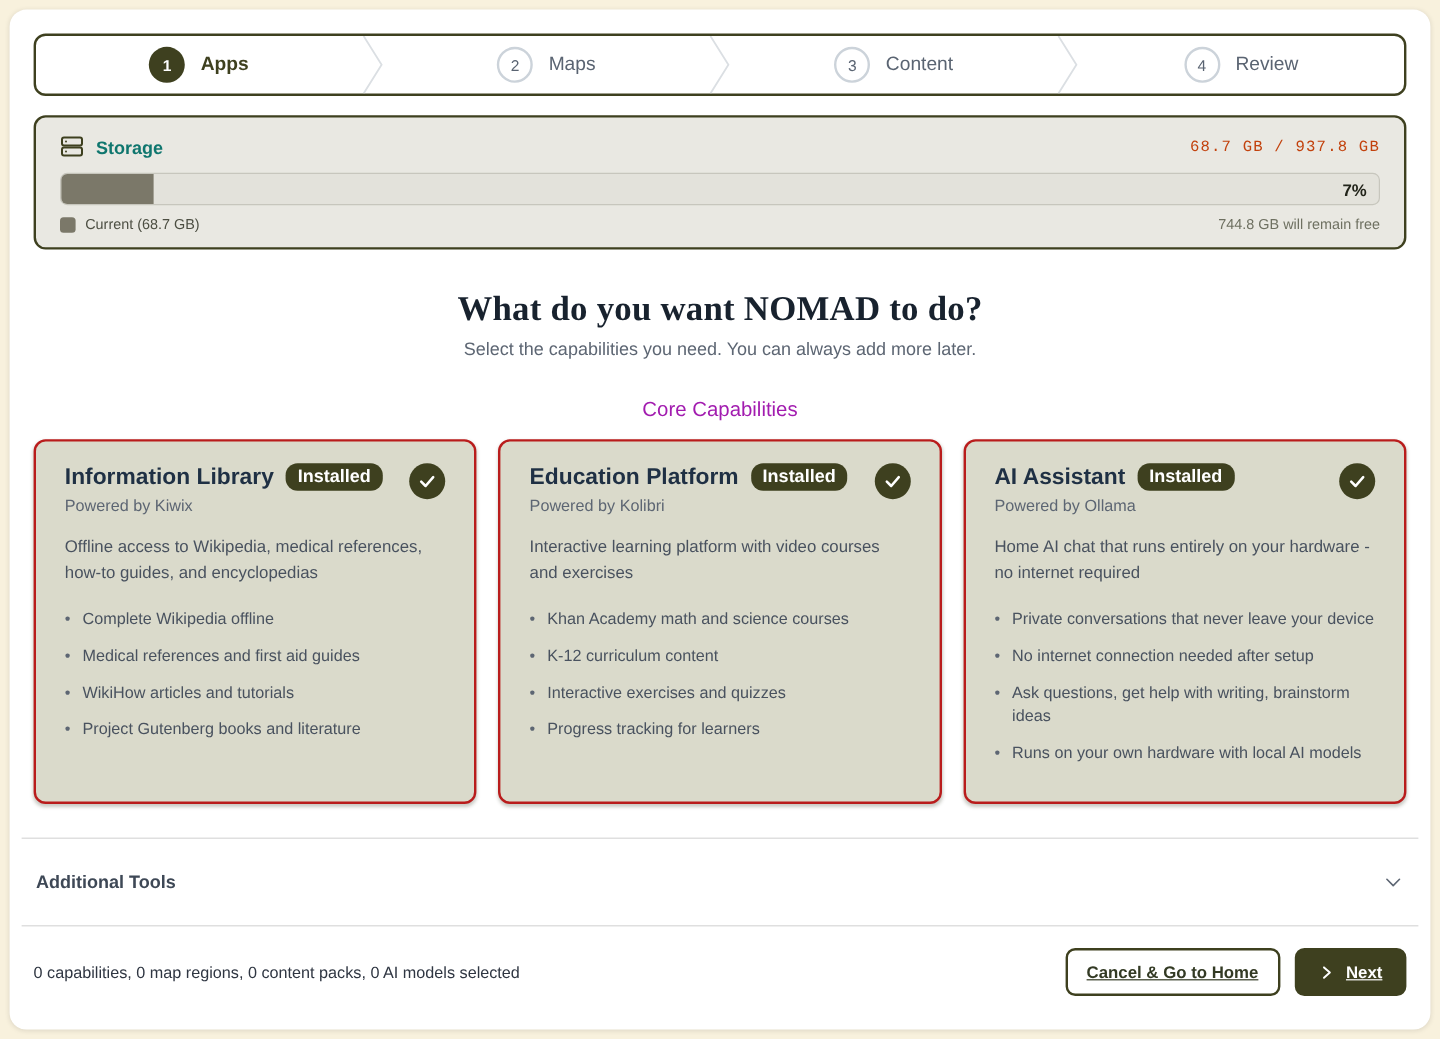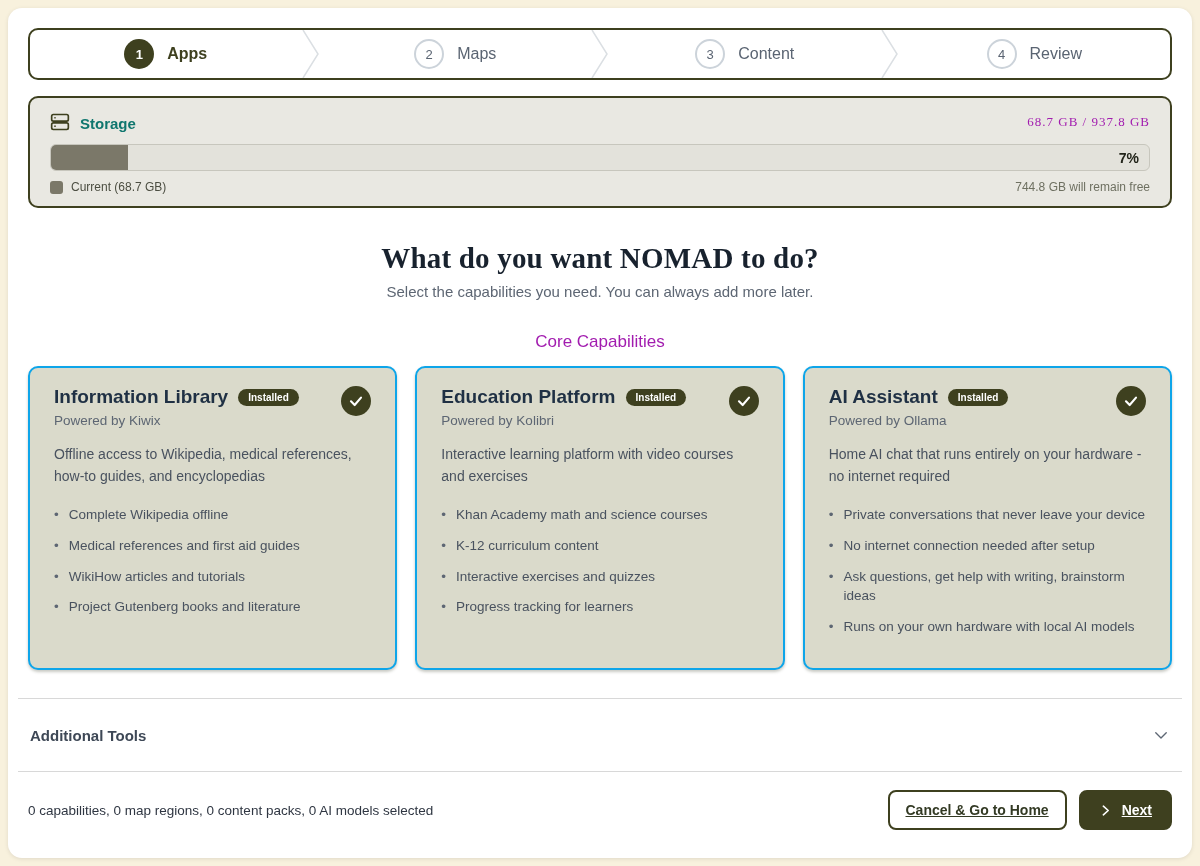--- a/index.html
+++ b/index.html
@@ -41,21 +41,21 @@
   .step-sep { display:flex; align-items:center; }
 
   
   .storage {
     background:#e9e8e2;
     border:2px solid #3e401f; border-radius:10px;
     padding:14px 20px 12px;
   }
   .storage-header { display:flex; justify-content:space-between; align-items:center; margin-bottom:12px; }
   .storage-title { display:flex; align-items:flex-end; gap:10px; font-size:15px; font-weight:700; color:#0f766e; }
-  .storage-usage { font-family:Liberation Serif, serif; font-size:13px; color:#a21caf; letter-spacing:1px; }
+  .storage-usage { font-family:Liberation Mono, monospace; font-size:13px; color:#c2410c; letter-spacing:1px; }
   .progress-track {
     height:27px; background:#e3e2db;
     border:1px solid #c7c6bd; border-radius:6px;
     position:relative; overflow:hidden;
     display:flex; align-items:center; justify-content:flex-end;
     padding-right:10px;
   }
   .progress-fill { position:absolute; left:0; top:0; bottom:0; background:#7b7869; }
   .progress-label { position:relative; font-size:14px; font-weight:700; color:#22241a; }
   .storage-legend { display:flex; justify-content:space-between; align-items:center; margin-top:9px; }
@@ -65,32 +65,32 @@
 
   
   .page-title { margin:34px 0 8px; text-align:center; font-size:29px; font-weight:700; color:#18222e; letter-spacing:.2px;font-family:Liberation Serif, serif; }
   .page-subtitle { text-align:center; font-size:15px; color:#5d6673; margin:0; }
 
   
   .section-title { font-size:17px; font-weight:400; color:#a21caf; margin:32px 0 14px;text-align:center; }
   .cards { display:grid; grid-template-columns:repeat(3,1fr); gap:18px; }
   .card {
     background:#dadacb;
-    border:2px solid #0ea5e9; border-radius:10px;
+    border:2px solid #b91c1c; border-radius:10px;
     padding:18px 24px;
     min-height:304px;
     cursor:pointer;
     box-shadow:0 2px 3px rgba(40,42,20,.25);
   }
   .card-header { display:flex; align-items:flex-start; justify-content:space-between; gap:10px; }
   .card-title-row { display:flex; align-items:center; gap:10px; flex-wrap:wrap; }
   .card-title { font-size:19px; font-weight:700; color:#1f3044; }
   .badge {
     background:#3e401f; color:#fff;
-    font-size:10px; font-weight:600;
+    font-size:15px; font-weight:600;
     padding:3px 10px; border-radius:10px; white-space:nowrap;
   }
   .check-circle {
     width:30px; height:30px; border-radius:50%;
     background:#3e401f; flex-shrink:0;
     display:flex; align-items:center; justify-content:center;
   }
   .powered-by { font-size:13.5px; color:#5d6673; margin-top:5px; }
   .card-desc { font-size:14px; color:#49525f; line-height:1.55; margin-top:16px; }
   .features { list-style:none; margin:18px 0 0; padding:0; display:flex; flex-direction:column; gap:11px; }

